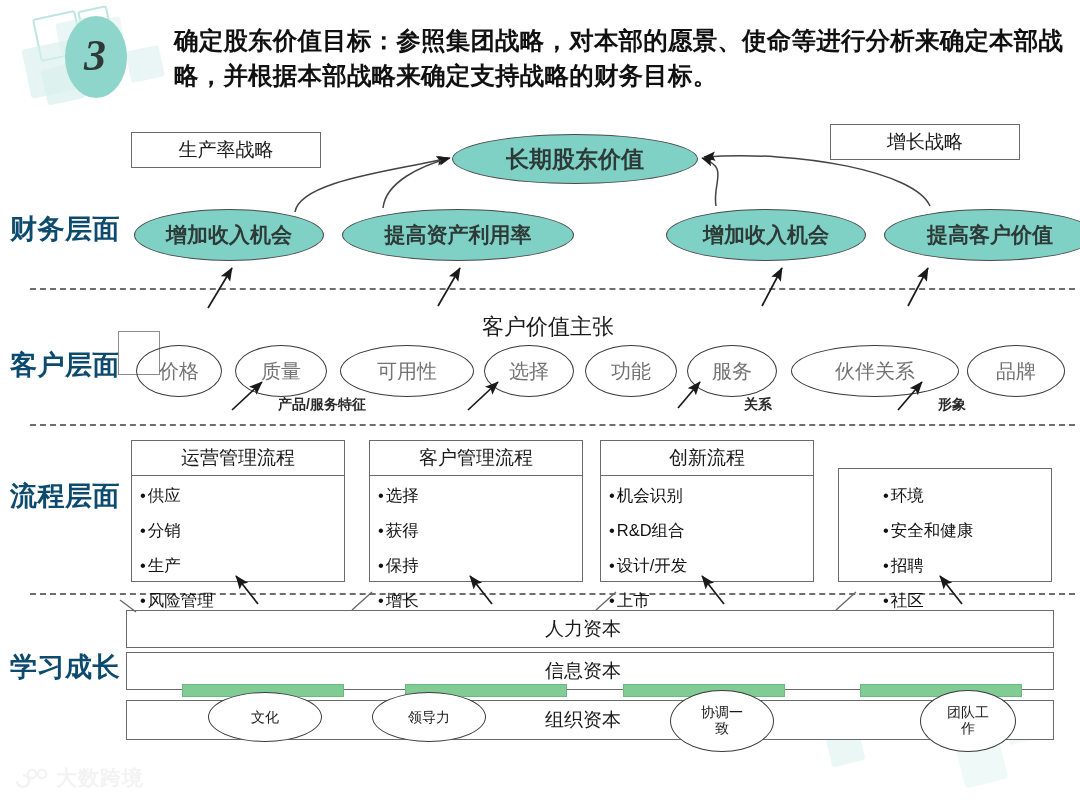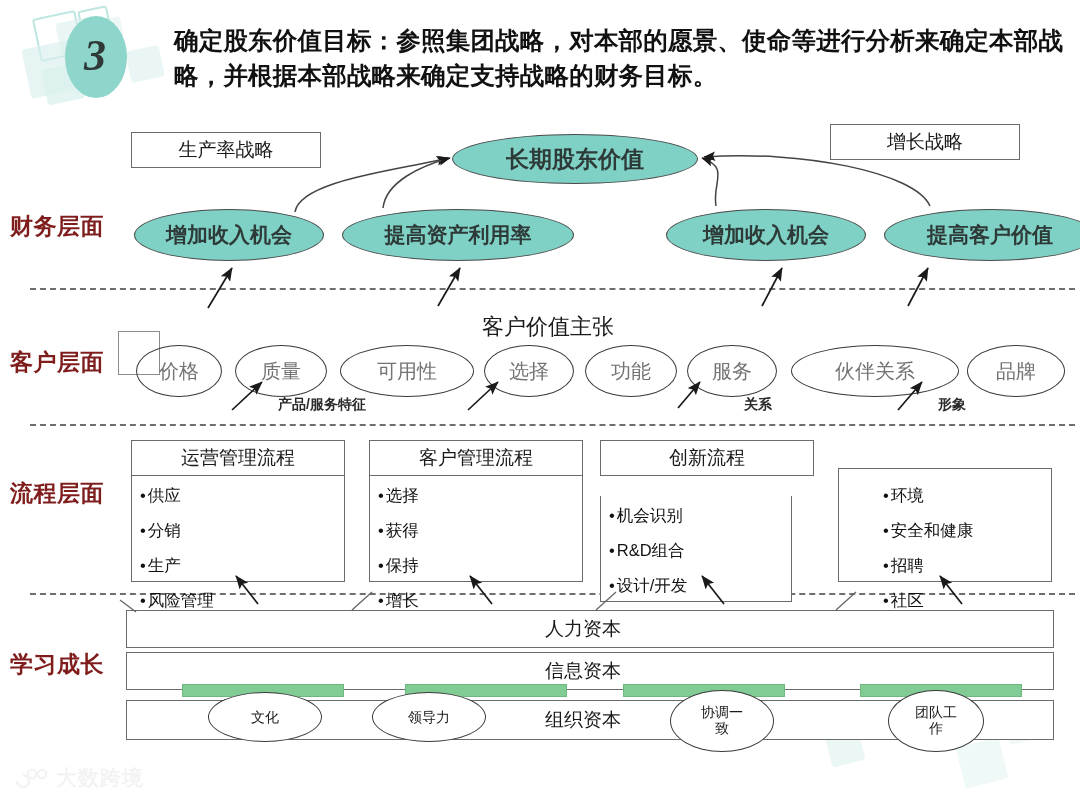--- a/index.html
+++ b/index.html
@@ -28,21 +28,21 @@
 
   
   .header{
     position:absolute;left:174px;top:24px;width:890px;
     font-size:24.5px;font-weight:700;color:#111111;line-height:1.42;
     letter-spacing:.2px;
   }
 
   
   .layer-label{
-    position:absolute;font-size:23px;font-weight:700;color:#7f1d1d;
+    position:absolute;font-size:27px;font-weight:700;color:#0c4a6e;
     letter-spacing:.5px;white-space:nowrap;
   }
 
   
   .divider{
     position:absolute;height:0;border-top:2.5px dashed #6e6e6e;left:30px;width:1045px;
   }
 
   
   .ell{
@@ -181,21 +181,21 @@
   <div class="proc-body" style="left:369px;top:476px;width:214px;height:106px;">
     <ul>
       <li>选择</li>
       <li>获得</li>
       <li>保持</li>
       <li>增长</li>
     </ul>
   </div>
 
   <div class="proc-head" style="left:600px;top:440px;width:214px;height:36px;">创新流程</div>
-  <div class="proc-body" style="left:600px;top:496px;width:192px;height:106px;">
+  <div class="proc-body" style="left:600px;top:476px;width:214px;height:106px;">
     <ul>
       <li>机会识别</li>
       <li>R&amp;D组合</li>
       <li>设计/开发</li>
       <li>上市</li>
     </ul>
   </div>
 
   <div class="proc-head" style="left:838px;top:440px;width:214px;height:36px;margin-top:28px;">法规和社会流程</div>
   <div class="proc-body" style="left:838px;top:476px;width:214px;height:106px;padding-left:44px;">
@@ -220,21 +220,21 @@
   <div class="greenbar" style="left:182px;top:684px;width:160px;"></div>
   <div class="greenbar" style="left:405px;top:684px;width:160px;"></div>
   <div class="greenbar" style="left:623px;top:684px;width:160px;"></div>
   <div class="greenbar" style="left:860px;top:684px;width:160px;"></div>
 
   <div class="ell small" style="left:208px;top:692px;width:114px;height:50px;background:#fff;">文化</div>
   <div class="ell small" style="left:372px;top:692px;width:114px;height:50px;background:#fff;">领导力</div>
   <div class="ell small" style="left:670px;top:690px;width:104px;height:62px;background:#fff;">
     <span style="display:block;line-height:1.12;">协调一<br>致</span>
   </div>
-  <div class="ell small" style="left:888px;top:690px;width:96px;height:62px;background:#fff;">
+  <div class="ell small" style="left:920px;top:690px;width:96px;height:62px;background:#fff;">
     <span style="display:block;line-height:1.12;">团队工<br>作</span>
   </div>
 
   <svg class="overlay" viewBox="0 0 1080 810">
     <defs>
       <marker id="ah" markerWidth="9" markerHeight="9" refX="7.5" refY="3.2" orient="auto" markerUnits="strokeWidth">
         <path d="M0,0 L8,3.2 L0,6.4 L1.6,3.2 z" fill="#1a1a1a"></path>
       </marker>
     </defs>
     <g fill="none" stroke="#444" stroke-width="1.5">

